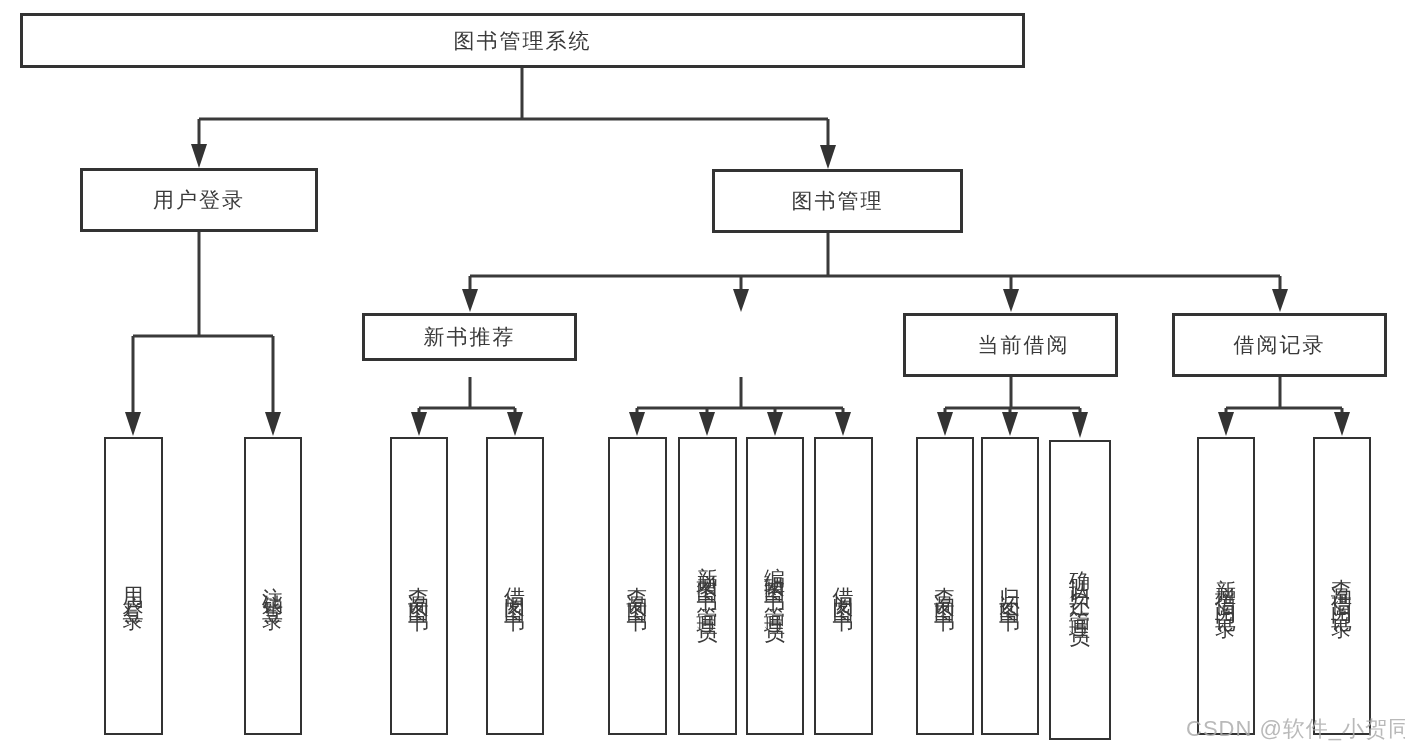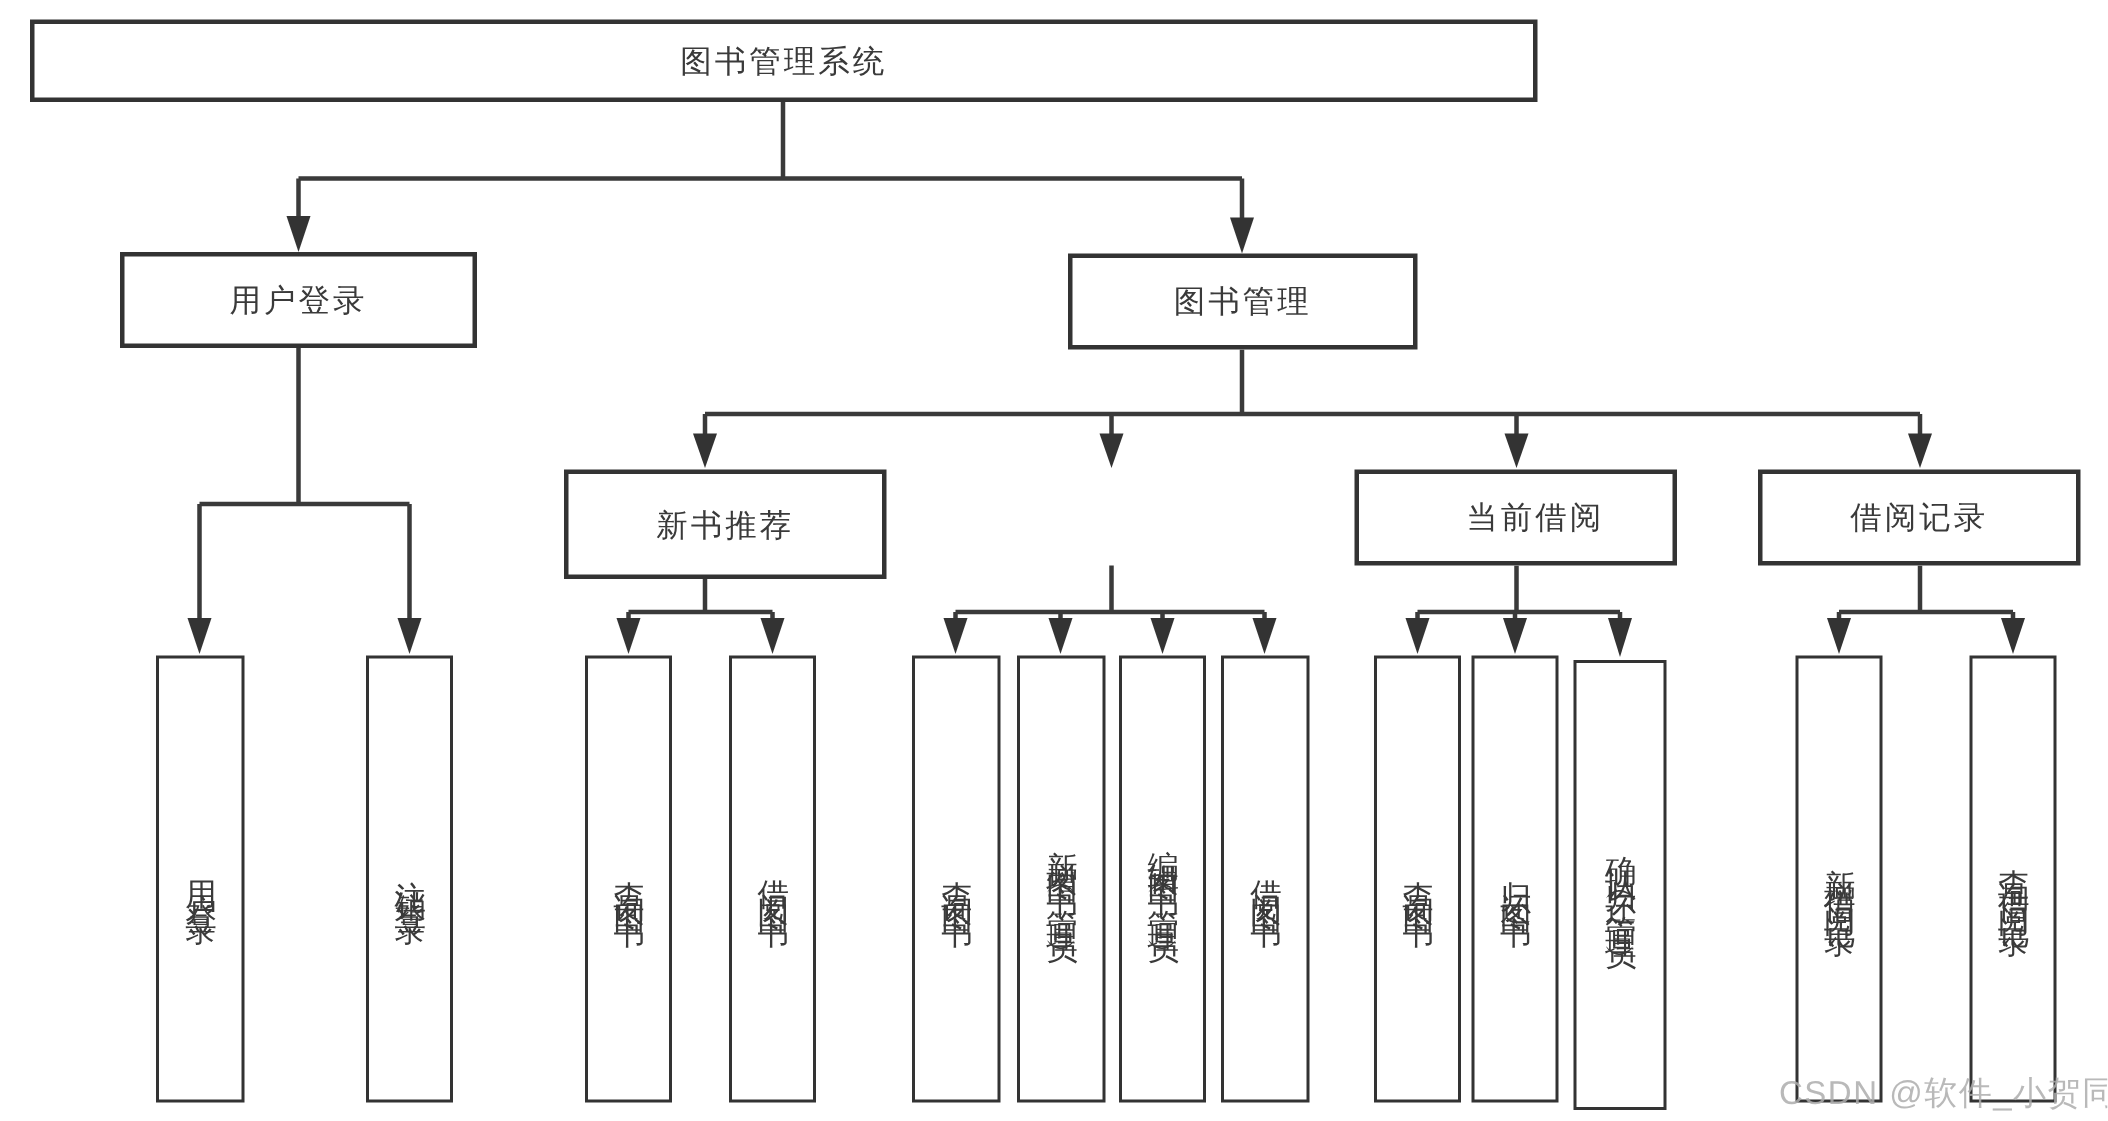--- a/index.html
+++ b/index.html
@@ -113,25 +113,25 @@
     </g>
   </svg>
 
   <div class="box hbox" style="left:20px; top:13px; width:1005px; height:55px;">
     <span>图书管理系统</span>
   </div>
 
   <div class="box hbox" style="left:80px; top:168px; width:238px; height:64px;">
     <span>用户登录</span>
   </div>
-  <div class="box hbox" style="left:712px; top:169px; width:233px; height:64px;">
+  <div class="box hbox" style="left:712px; top:169px; width:251px; height:64px;">
     <span>图书管理</span>
   </div>
 
-  <div class="box hbox" style="left:376px; top:313px; width:215px; height:73px;">
+  <div class="box hbox" style="left:362px; top:313px; width:215px; height:48px;">
     <span>新书推荐</span>
   </div>
   <div class="box hbox" style="left:903px; top:313px; width:215px; height:64px;padding-left:26px;">
     <span>当前借阅</span>
   </div>
   <div class="box hbox" style="left:1172px; top:313px; width:215px; height:64px;">
     <span>借阅记录</span>
   </div>
 
   <div class="box vbox" style="left:104px; top:437px; width:59px; height:298px;">

